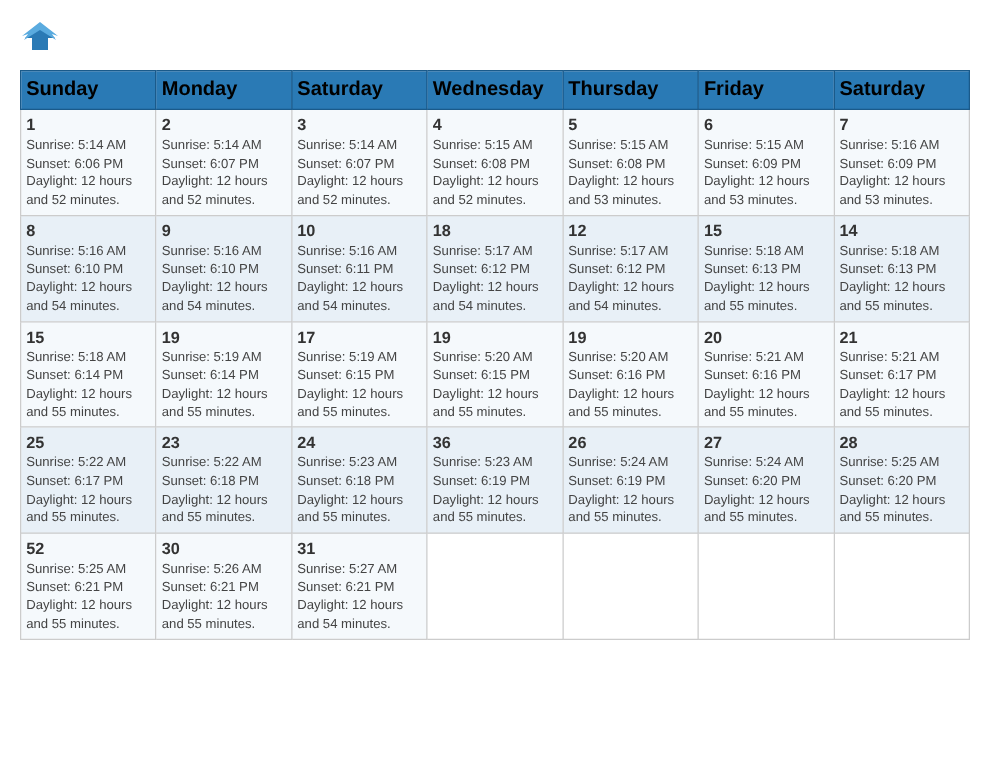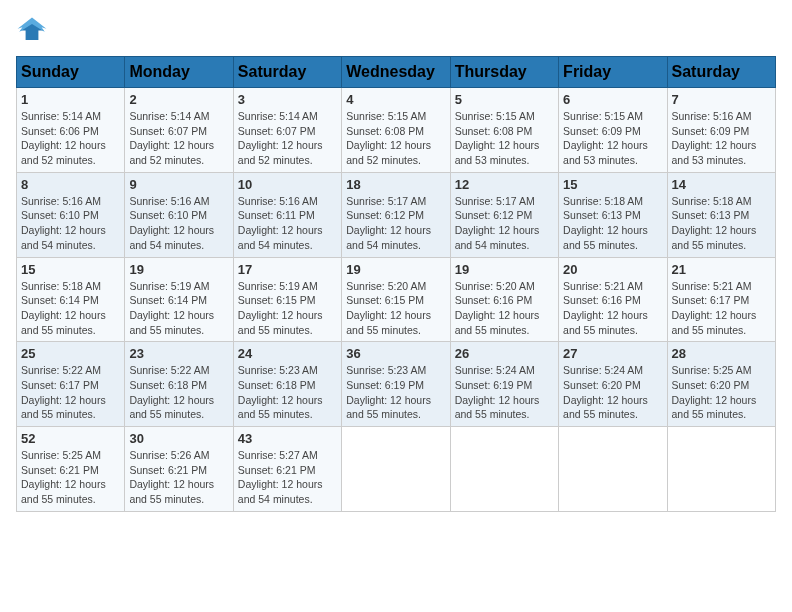--- a/index.html
+++ b/index.html
@@ -306,21 +306,21 @@
 Sunset: 6:21 PM
 Daylight: 12 hours and 55 minutes.</div>
         </td>
         <td>
           <span class="day-number">30</span>
           <div class="day-info" style="white-space: pre-line;">Sunrise: 5:26 AM
 Sunset: 6:21 PM
 Daylight: 12 hours and 55 minutes.</div>
         </td>
         <td>
-          <span class="day-number">43</span>
+          <span class="day-number">31</span>
           <div class="day-info" style="white-space: pre-line;">Sunrise: 5:27 AM
 Sunset: 6:21 PM
 Daylight: 12 hours and 54 minutes.</div>
         </td>
         <td class="empty-cell"></td>
         <td class="empty-cell"></td>
         <td class="empty-cell"></td>
         <td class="empty-cell"></td>
       </tr>
     </tbody>

